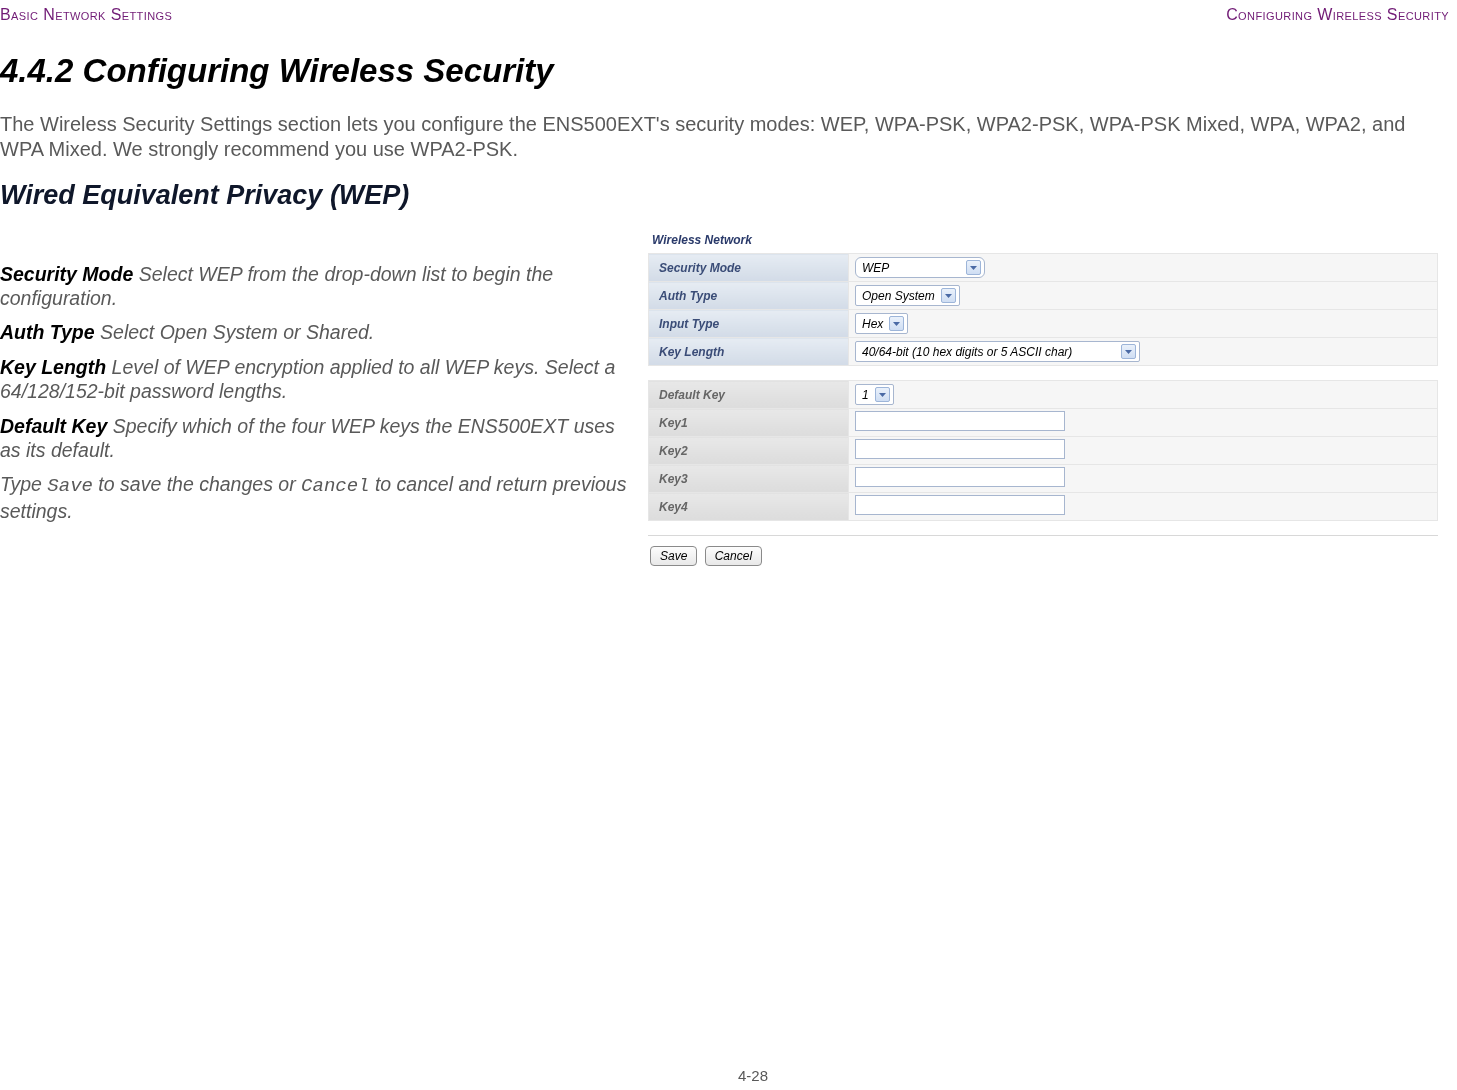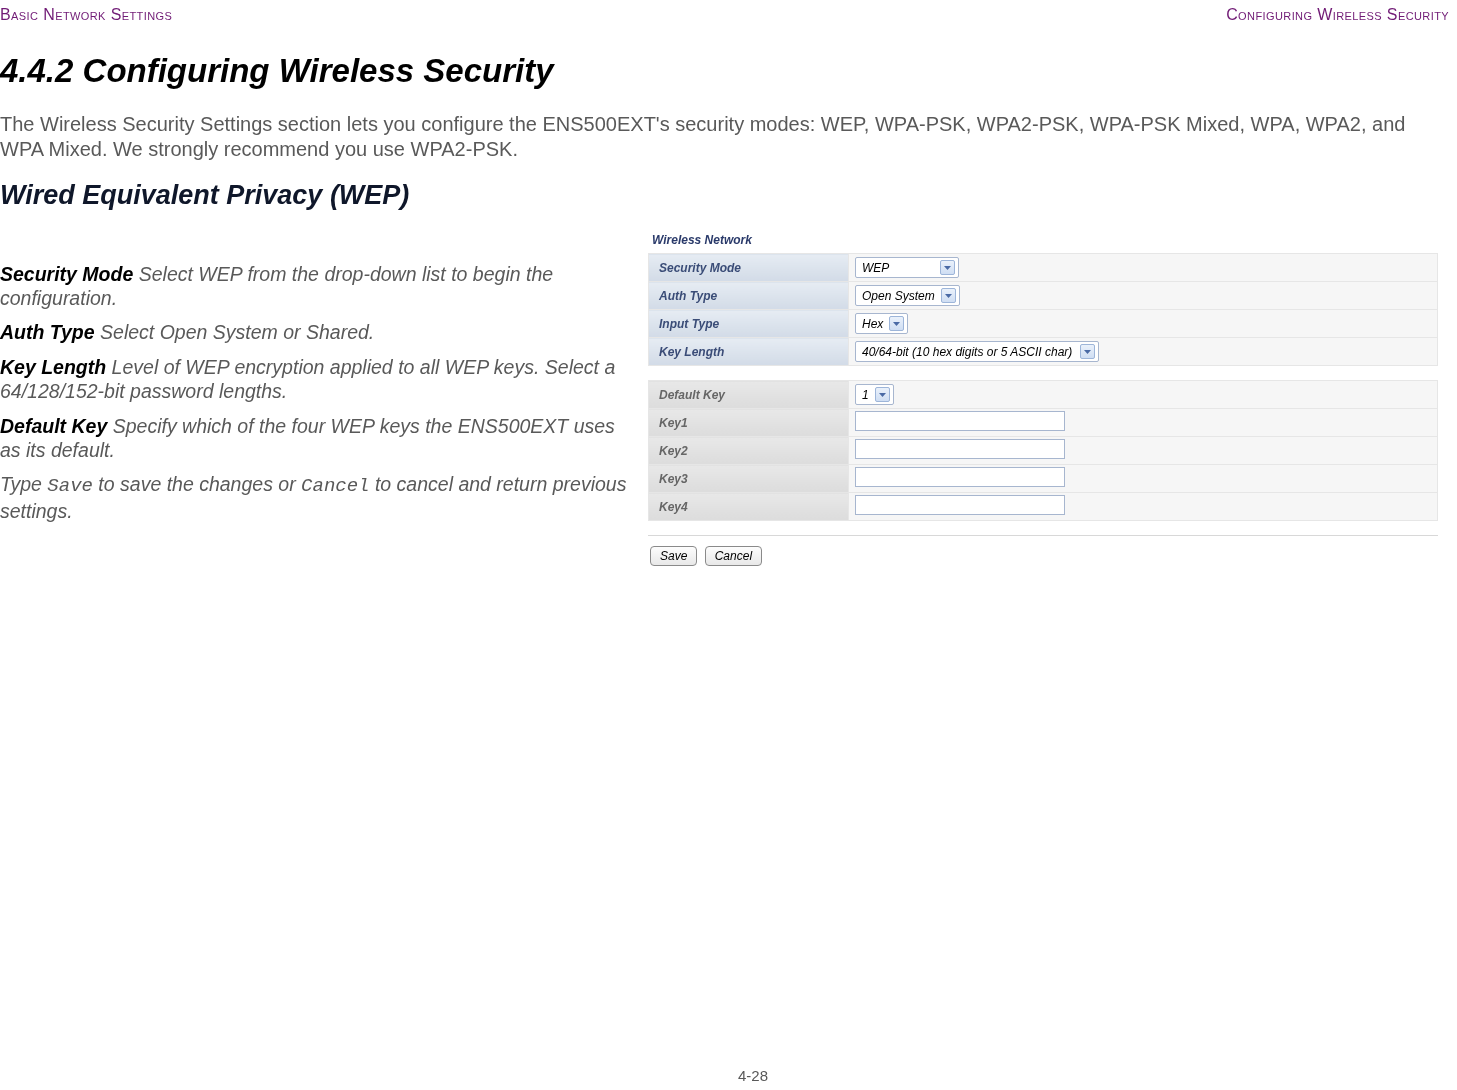--- a/index.html
+++ b/index.html
@@ -185,21 +185,21 @@
   </div>
 
   <div class="panel">
     <div class="panel-title">Wireless Network</div>
 
     <table class="form-table">
       <tbody>
           <tr>
         <td class="lbl-cell">Security Mode</td>
         <td class="val-cell">
-          <span class="select" style="width:104px;">
+          <span class="select" style="width:130px;border-radius:6px;">
             <span style="flex:1;">WEP</span>
             <span class="arrow">
                   <svg width="7" height="4" viewBox="0 0 7 4">
                     <path d="M0 0 L7 0 L3.5 4 Z" fill="#4a6aa5"></path>
                   </svg>
                 </span>
           </span>
         </td>
       </tr>
       <tr>
@@ -224,21 +224,21 @@
                   <svg width="7" height="4" viewBox="0 0 7 4">
                     <path d="M0 0 L7 0 L3.5 4 Z" fill="#4a6aa5"></path>
                   </svg>
                 </span>
           </span>
         </td>
       </tr>
       <tr>
         <td class="lbl-cell">Key Length</td>
         <td class="val-cell">
-          <span class="select" style="width:244px;">
+          <span class="select" style="width:285px;">
             <span style="flex:1;">40/64-bit (10 hex digits or 5 ASCII char)</span>
             <span class="arrow">
                   <svg width="7" height="4" viewBox="0 0 7 4">
                     <path d="M0 0 L7 0 L3.5 4 Z" fill="#4a6aa5"></path>
                   </svg>
                 </span>
           </span>
         </td>
       </tr>
     </tbody>

